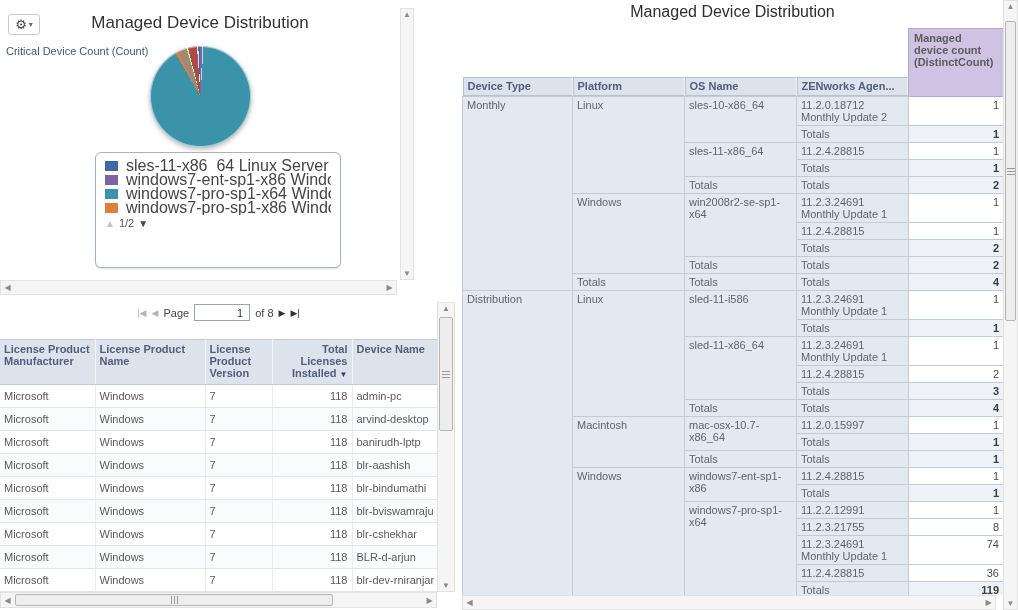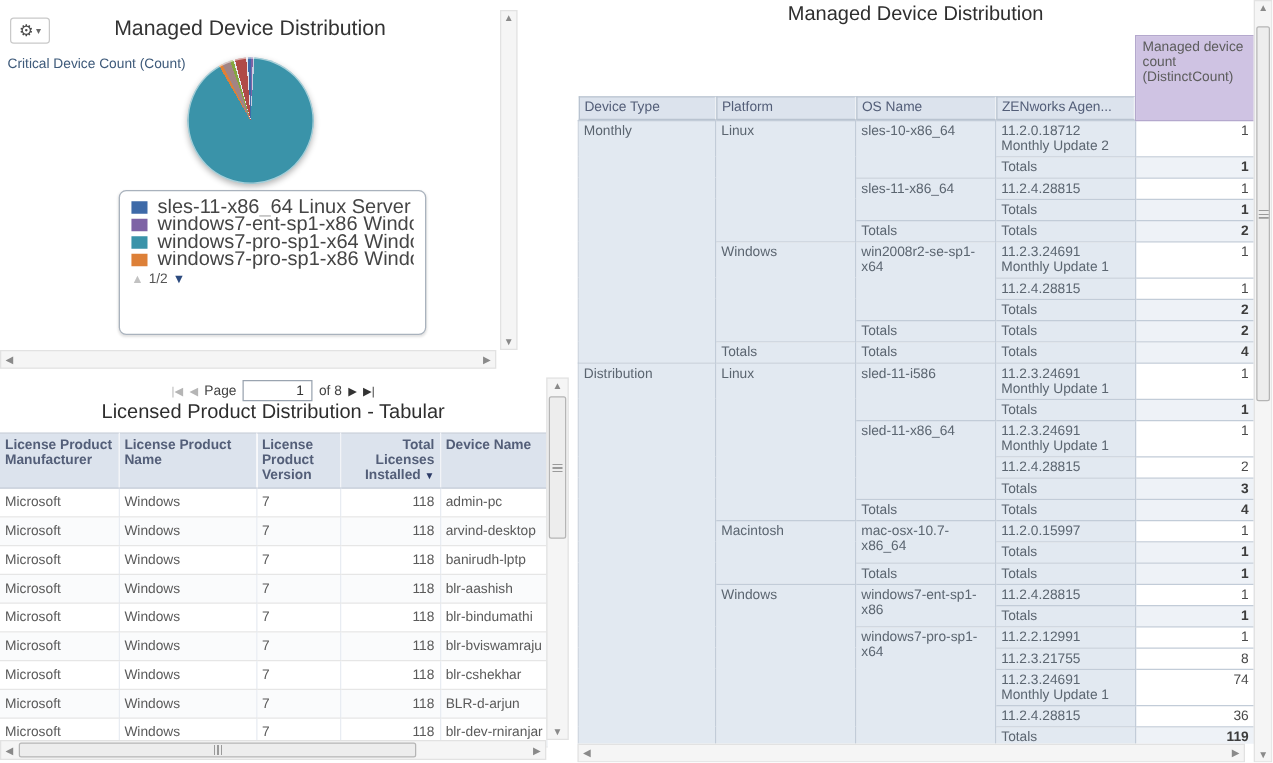--- a/index.html
+++ b/index.html
@@ -45,38 +45,38 @@
   
   #lic-panel{left:0;top:300px;width:456px;height:310px;}
   .pager{position:absolute;left:0;top:4px;width:437px;display:flex;justify-content:center;
          align-items:center;gap:5px;font-size:11px;color:#444;}
   .nav{font-size:9px;}
   .dis{color:#b5b5b5;}
   .en{color:#333;cursor:pointer;}
   .page-input{width:46px;height:15px;border:1px solid #9aa4b0;font-size:11px;text-align:right;
               padding:0 6px 0 2px;font-family:inherit;color:#333;}
   .lic-title{position:absolute;left:0;top:21px;width:437px;text-align:center;font-size:16px;color:#2e2e2e;}
-  .lic-table{position:absolute;left:0;top:46px;width:437px;border-collapse:collapse;
+  .lic-table{position:absolute;left:0;top:39px;width:437px;border-collapse:collapse;
              table-layout:fixed;font-size:11px;}
   .lic-table th{background:#dce3ed;color:#535e78;font-weight:bold;text-align:left;vertical-align:top;
              padding:3px 4px;line-height:12px;border-right:1px solid #f2f4f8;
              border-bottom:1px solid #c2cad6;border-top:1px solid #c2cad6;overflow:hidden;}
   .lic-table th.num{text-align:right;}
   .sort{color:#2b3a66;font-size:8px;margin-left:3px;}
   .lic-table td{padding:0 4px;height:22px;color:#5a5a5a;border-right:1px solid #e8ecf2;
              border-bottom:1px solid #e6e6e6;white-space:nowrap;overflow:hidden;}
   .lic-table td.num{text-align:right;}
   .lic-table tr:nth-child(even) td{background:#fafbfc;}
 
   
   #ct-panel{left:462px;top:0;width:556px;height:610px;}
   .ct-title{position:absolute;left:0;top:3px;width:541px;text-align:center;font-size:16px;color:#2e2e2e;}
   .ct-wrap{position:absolute;left:0;top:28px;width:541px;height:567px;overflow:hidden;}
   .ct-table{border-collapse:collapse;table-layout:fixed;width:541px;font-size:11px;}
-  .ct-table th{vertical-align:bottom;padding:0;font-weight:normal;}
+  .ct-table th{vertical-align:bottom;padding:0;font-weight:bold;}
   .ct-table th .hd{background:#dce3ed;color:#535e78;height:17px;line-height:17px;padding:0 4px;
        border:1px solid #b9c3d0;border-right-color:#eef1f5;text-align:left;overflow:hidden;margin-top:48px;}
   .ct-table th.measure{background:#cfc3e3;color:#5c5c5c;vertical-align:top;text-align:left;
        padding:3px 5px;line-height:12px;height:46px;border:1px solid #b4a8cd;}
   .ct-table td{padding:2px 4px;line-height:12px;vertical-align:top;border:1px solid #c2ccd8;overflow:hidden;}
   td.group,td.total-label{background:#e2e9f1;color:#5b6570;}
   td.value{background:#fff;color:#4a4a4a;text-align:right;}
   td.total-value{background:#eef2f7;color:#3d3d3d;text-align:right;font-weight:bold;}
 </style>
 </head>
@@ -130,21 +130,20 @@
   <div class="panel" id="lic-panel">
     <div class="pager">
       <span class="nav dis">|◀</span>
       <span class="nav dis">◀</span>
       <span>Page</span>
       <input class="page-input" value="1" style="">
       <span>of 8</span>
       <span class="nav en">▶</span>
       <span class="nav en">▶|</span>
     </div>
-    <div class="lic-title">Licensed Product Distribution - Tabular</div>
     <table class="lic-table">
       <colgroup>
           <col style="width:95px">
           <col style="width:110px">
           <col style="width:67px">
           <col style="width:80px">
           <col style="width:85px">
         </colgroup>
       <thead>
           <tr>

